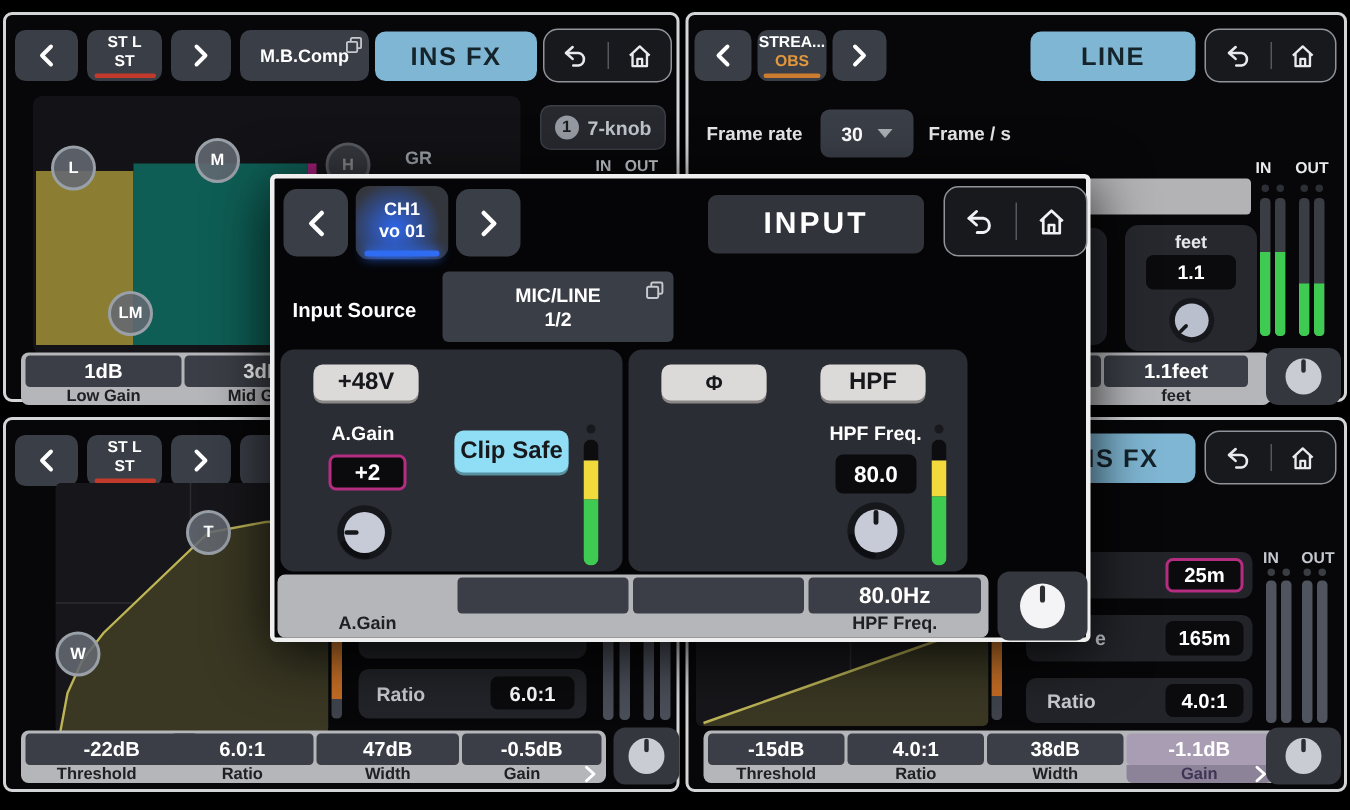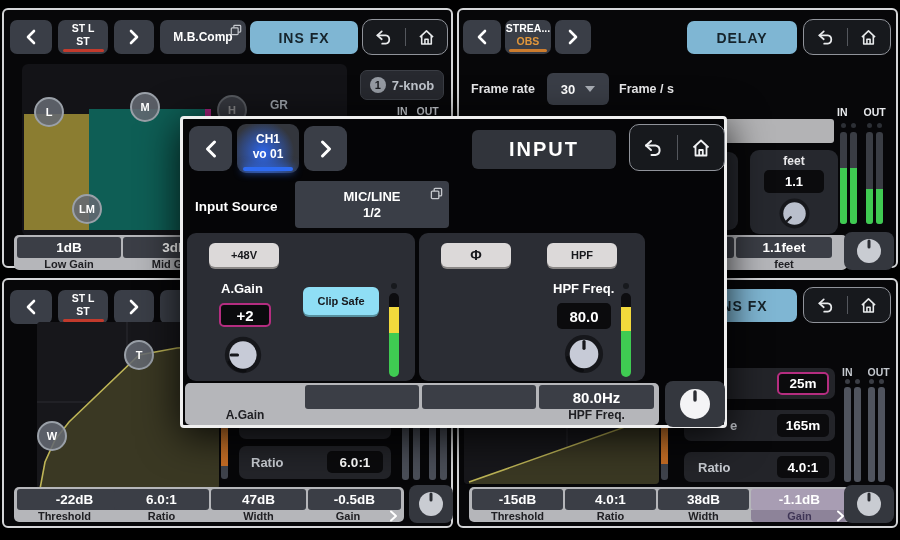--- a/index.html
+++ b/index.html
@@ -6,21 +6,21 @@
   html,body{background:#000}
   #stage{position:relative;width:900px;height:540px;background:#000;overflow:hidden;
          font-family:"Liberation Sans",sans-serif;font-weight:700;color:#fff}
   .panel{position:absolute;background:#070709;border:2px solid #d4d5d7;border-radius:6px}
   .overlay{position:absolute;background:#050507;border:3px solid #efefef;border-radius:4px;
            z-index:10;box-shadow:0 8px 40px rgba(0,0,0,.85)}
   .btn{position:absolute;background:#3a3e47;border-radius:7px;display:flex;align-items:center;justify-content:center;color:#fff}
   .chbtn{flex-direction:column;font-size:10.5px;line-height:1.2;padding-bottom:4px}
   .uline{position:absolute;left:9%;right:9%;bottom:2px;height:3.5px;border-radius:2px}
   .titlebtn{position:absolute;background:#7fb6d3;border-radius:7px;display:flex;align-items:center;justify-content:center;
-            font-size:14px;color:#15232b;letter-spacing:1px}
+            font-size:17px;color:#15232b;letter-spacing:1px}
   .navgrp{position:absolute;background:#17191d;border:1.5px solid #90939a;border-radius:10px;
           display:flex;align-items:center;justify-content:space-evenly}
   .navdiv{width:1px;height:55%;background:#54575d}
   .iconbtn{display:flex;align-items:center;justify-content:center;width:34px;height:100%}
   .display{position:absolute;background:#131317;border-radius:6px;overflow:hidden}
   .band{position:absolute}
   .circleh{position:absolute;width:30px;height:30px;border-radius:50%;background:rgba(100,105,114,.88);
            border:2px solid #9aa0a8;color:#fff;font-size:11px;display:flex;align-items:center;justify-content:center}
   .minilabel{position:absolute;font-size:12px;color:#9ba1a8}
   .tinylabel{position:absolute;font-size:10.5px;color:#c9cdd3;display:flex;gap:9px}
@@ -29,21 +29,21 @@
         font-size:13.5px;display:flex;align-items:center;justify-content:center}
   .blabel{position:absolute;top:23px;height:12px;font-size:11px;color:#202024;text-align:center;
           display:flex;align-items:center;justify-content:center}
   .cell.purple{background:#a89db3}
   .blabel.purpleL{background:#8d8399;color:#3f3556;border-radius:0 0 4px 4px}
   .knobbox{position:absolute;background:#34373e;border-radius:8px;display:flex;align-items:center;justify-content:center}
   .card{position:absolute;background:#2b2d34;border-radius:9px}
   .rowcard{position:absolute;background:#232429;border-radius:7px}
   .valbox{position:absolute;background:#0b0b0d;border-radius:5px;color:#fff;display:flex;align-items:center;justify-content:center;font-size:13.5px}
   .mag{border:2px solid #b52d80}
-  .lightbtn{position:absolute;background:#dcd9d9;border-radius:6px;color:#17181c;font-size:11px;
+  .lightbtn{position:absolute;background:#dcd9d9;border-radius:6px;color:#17181c;font-size:16px;
             display:flex;align-items:center;justify-content:center;box-shadow:0 2px 0 #8a8786}
   .cyanbtn{background:#8fdef5;box-shadow:0 2px 0 #57909f}
   .mdot{position:absolute;width:5px;height:5px;border-radius:50%;background:#2c2f35}
   .mtr{position:absolute;background:#3a3d44;border-radius:3px;overflow:hidden}
   .mtr .fill{position:absolute;left:0;right:0;bottom:0;background:#3fcb52}
   .grm{position:absolute;background:#3f434c;border-radius:3px;overflow:hidden}
   .grm .o{position:absolute;left:0;right:0;top:0;background:linear-gradient(#e08a35,#c76d24)}
   .ovmtr{position:absolute;width:10px;border-radius:5px;overflow:hidden;display:flex;flex-direction:column}
   .ovmtr i{display:block;width:100%}
   .badge1{width:16px;height:16px;border-radius:50%;background:#969ba3;color:#1a1c20;font-size:11px;
@@ -138,21 +138,21 @@
     <div class="btn chbtn" style="left:46px;top:10px;width:46px;height:34px">
       <span>STREA...</span>
       <span style="color:#e2973b">OBS</span>
       <i class="uline" style="background:#cc7c2e"></i>
     </div>
     <div class="btn" style="left:96px;top:10px;width:36px;height:34px">
       <svg width="12" height="18" viewBox="0 0 12 18">
           <polyline points="3,3 9,9 3,15" fill="none" stroke="#fff" stroke-width="2.6" stroke-linecap="round" stroke-linejoin="round"></polyline>
         </svg>
     </div>
-    <div class="titlebtn" style="left:228px;top:11px;width:110px;height:33px">DELAY</div>
+    <div class="titlebtn" style="left:228px;top:11px;width:110px;height:33px">LINE</div>
     <div class="navgrp" style="left:344px;top:9px;width:88px;height:36px">
       <span class="iconbtn">
         <svg width="21" height="21" viewBox="0 0 24 24" fill="none" stroke="#e8eaec" stroke-width="2" stroke-linecap="round" stroke-linejoin="round">
             <path d="M10 5 L5 9.5 L10 14"></path>
             <path d="M5 9.5 H14.5 A4.8 4.8 0 0 1 14.5 19 H10.5"></path>
           </svg>
       </span>
       <i class="navdiv"></i>
       <span class="iconbtn">
         <svg width="21" height="21" viewBox="0 0 24 24" fill="none" stroke="#e8eaec" stroke-width="1.8" stroke-linejoin="round">

